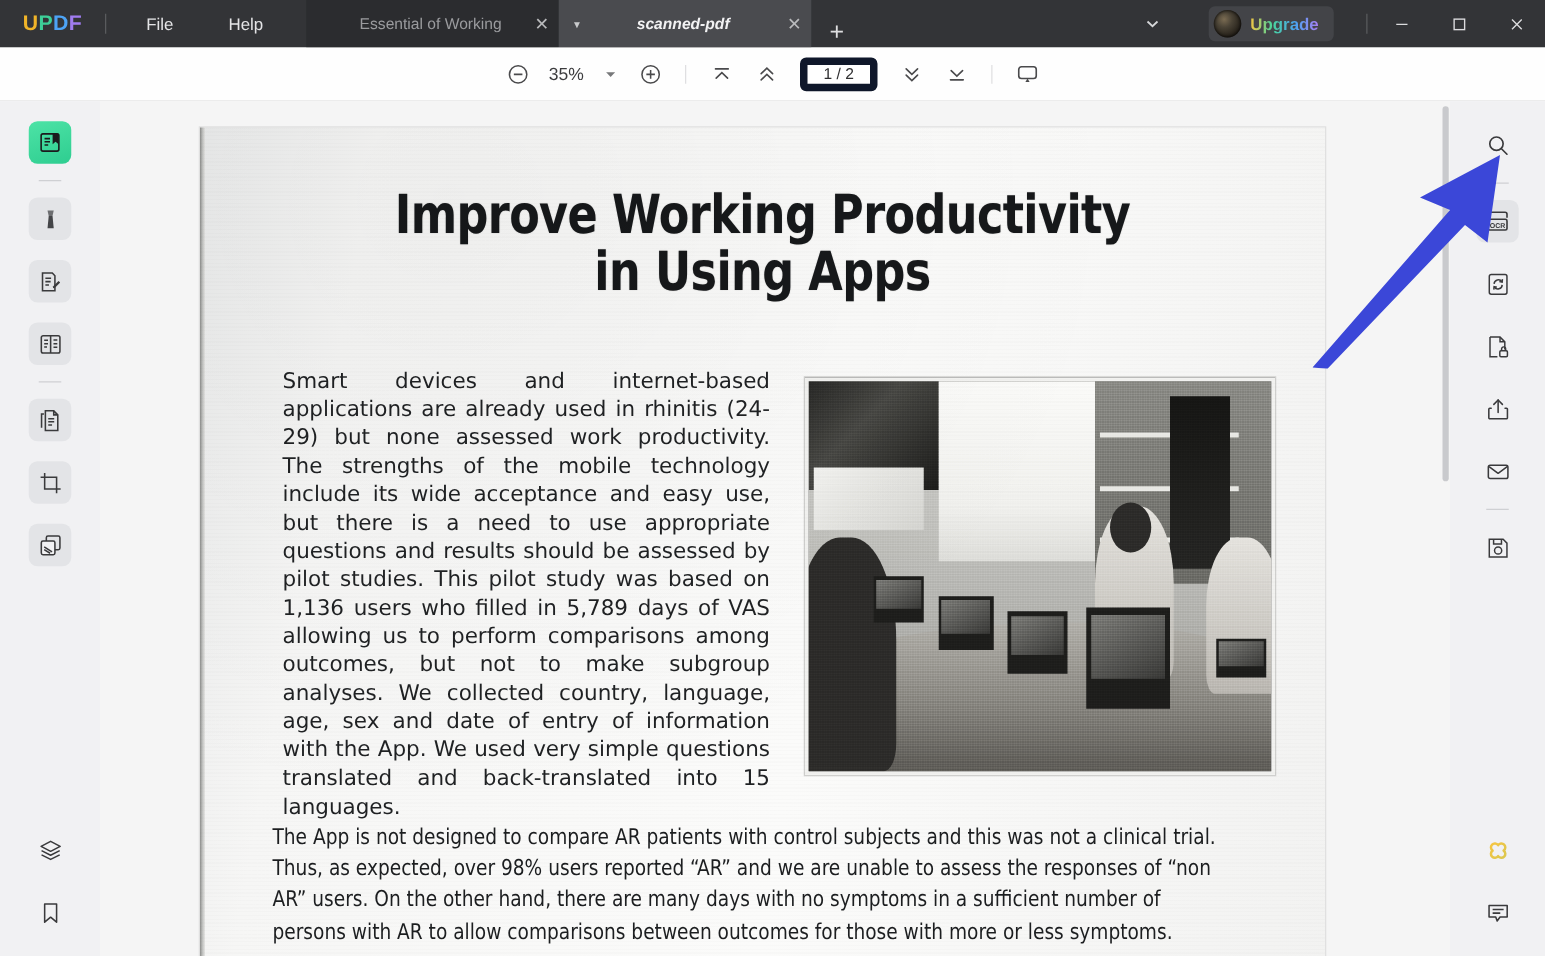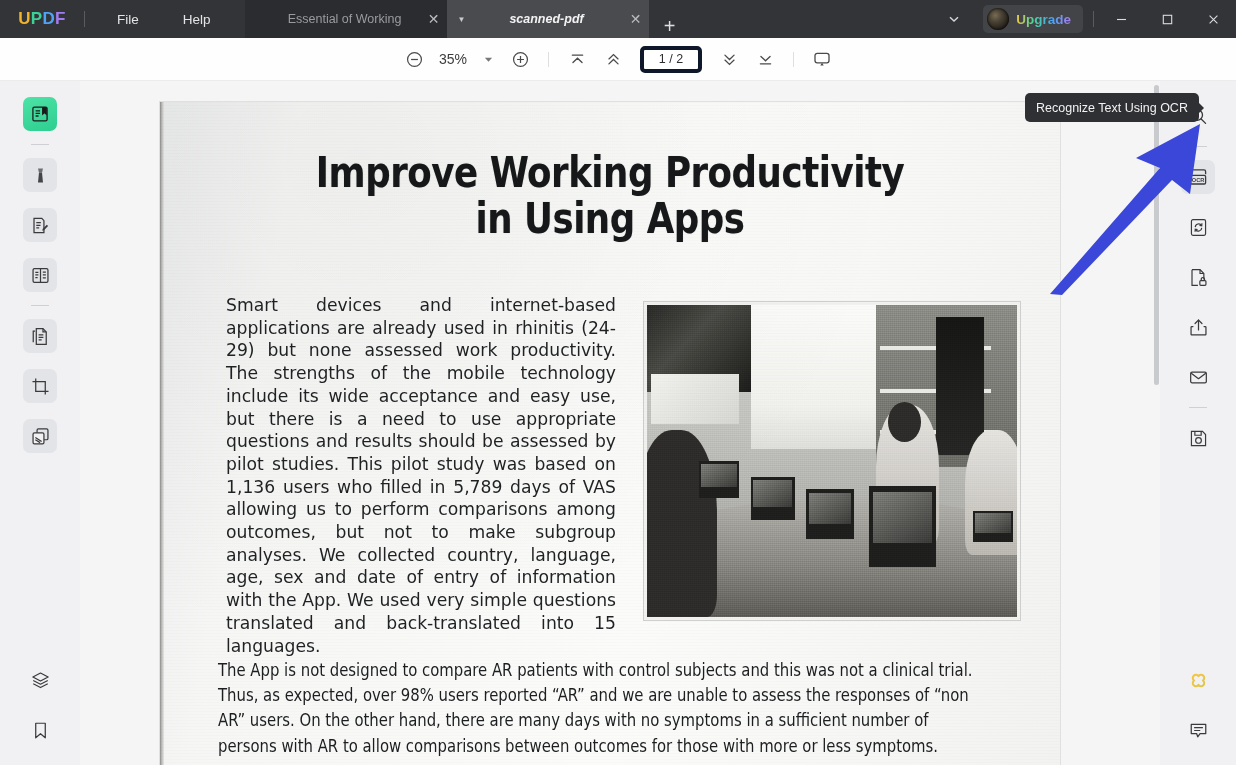--- a/index.html
+++ b/index.html
@@ -54,21 +54,21 @@
     color:#dedee0; font-size:20px; font-weight:300;
   }
 
   .tb-right { margin-left:auto; display:flex; align-items:center; }
   .chev-down-btn {
     width:46px; height:38px; display:flex; align-items:center; justify-content:center;
     color:#d6d7d9;
   }
   .upgrade {
     display:flex; align-items:center; gap:7px; height:28px;
-    background:#434448; border-radius:5px; padding: 0 12px 0 4px; margin: 0 6px;
+    background:#434448; border-radius:5px; padding: 0 12px 0 4px; margin: 0 22px;
   }
   .avatar {
     width:22px; height:22px; border-radius:50%;
     background: radial-gradient(circle at 38% 34%, #7a6b52 0%, #4a4336 32%, #241f18 72%, #15120e 100%);
     box-shadow: inset 0 0 3px #000;
   }
   .upgrade-text {
     font-size:13.5px; font-weight:600;
     background: linear-gradient(90deg,#f5c542 0%,#49d39b 32%,#4ba3f2 66%,#a97df2 100%);
     -webkit-background-clip: text; background-clip: text; color: transparent;
@@ -92,21 +92,21 @@
   .zoom-val {
     font-size:14px; color:#3c3c3e; min-width:40px; text-align:center;
     padding: 0 4px;
   }
   .zoom-caret {
     width:26px; height:26px; display:flex; align-items:center; justify-content:center;
     font-size:8px; color:#77787a; border-radius:4px;
   }
   .tdiv { width:1px; height:15px; background:#dfdfe1; margin: 0 9px; }
   .pagebox {
-    width:62px; height:27px; border:4px solid #0f172a; border-radius:5px;
+    width:62px; height:27px; border:6px solid #0f172a; border-radius:5px;
     display:flex; align-items:center; justify-content:center;
     font-size:12.5px; color:#2f2f31; background:#fff; margin: 0 8px;
   }
 
   
   .lsidebar {
     position:absolute; left:0; top:81px; width:80px; height:684px;
     background:#f1f1f3; display:flex; flex-direction:column; align-items:center;
     padding-top:8px;
   }
@@ -536,21 +536,20 @@
       </svg>
     </div>
     <div class="sbtn" style="margin-bottom:18px;">
       <svg width="21" height="21" viewBox="0 0 22 22" fill="none" stroke="currentColor" stroke-width="1.3" stroke-linejoin="round">
         <path d="M3.4 4.6 H18.6 V14.2 H12.6 L10.2 17.6 L9 14.2 H3.4 Z"></path>
         <path d="M6.4 8 H15.6 M6.4 11 H12.8"></path>
       </svg>
     </div>
   </div>
 
-  <div class="tooltip">Recognize Text Using OCR</div>
 
   <svg class="arrow-overlay" viewBox="0 0 160 185">
     <g fill="#3B47D8">
       <path d="M0 184 L110 58 L86 48 L150 14 L140 84 L122 70 L12 185 Z"></path>
     </g>
   </svg>
 
 </div>
 
 </body></html>

